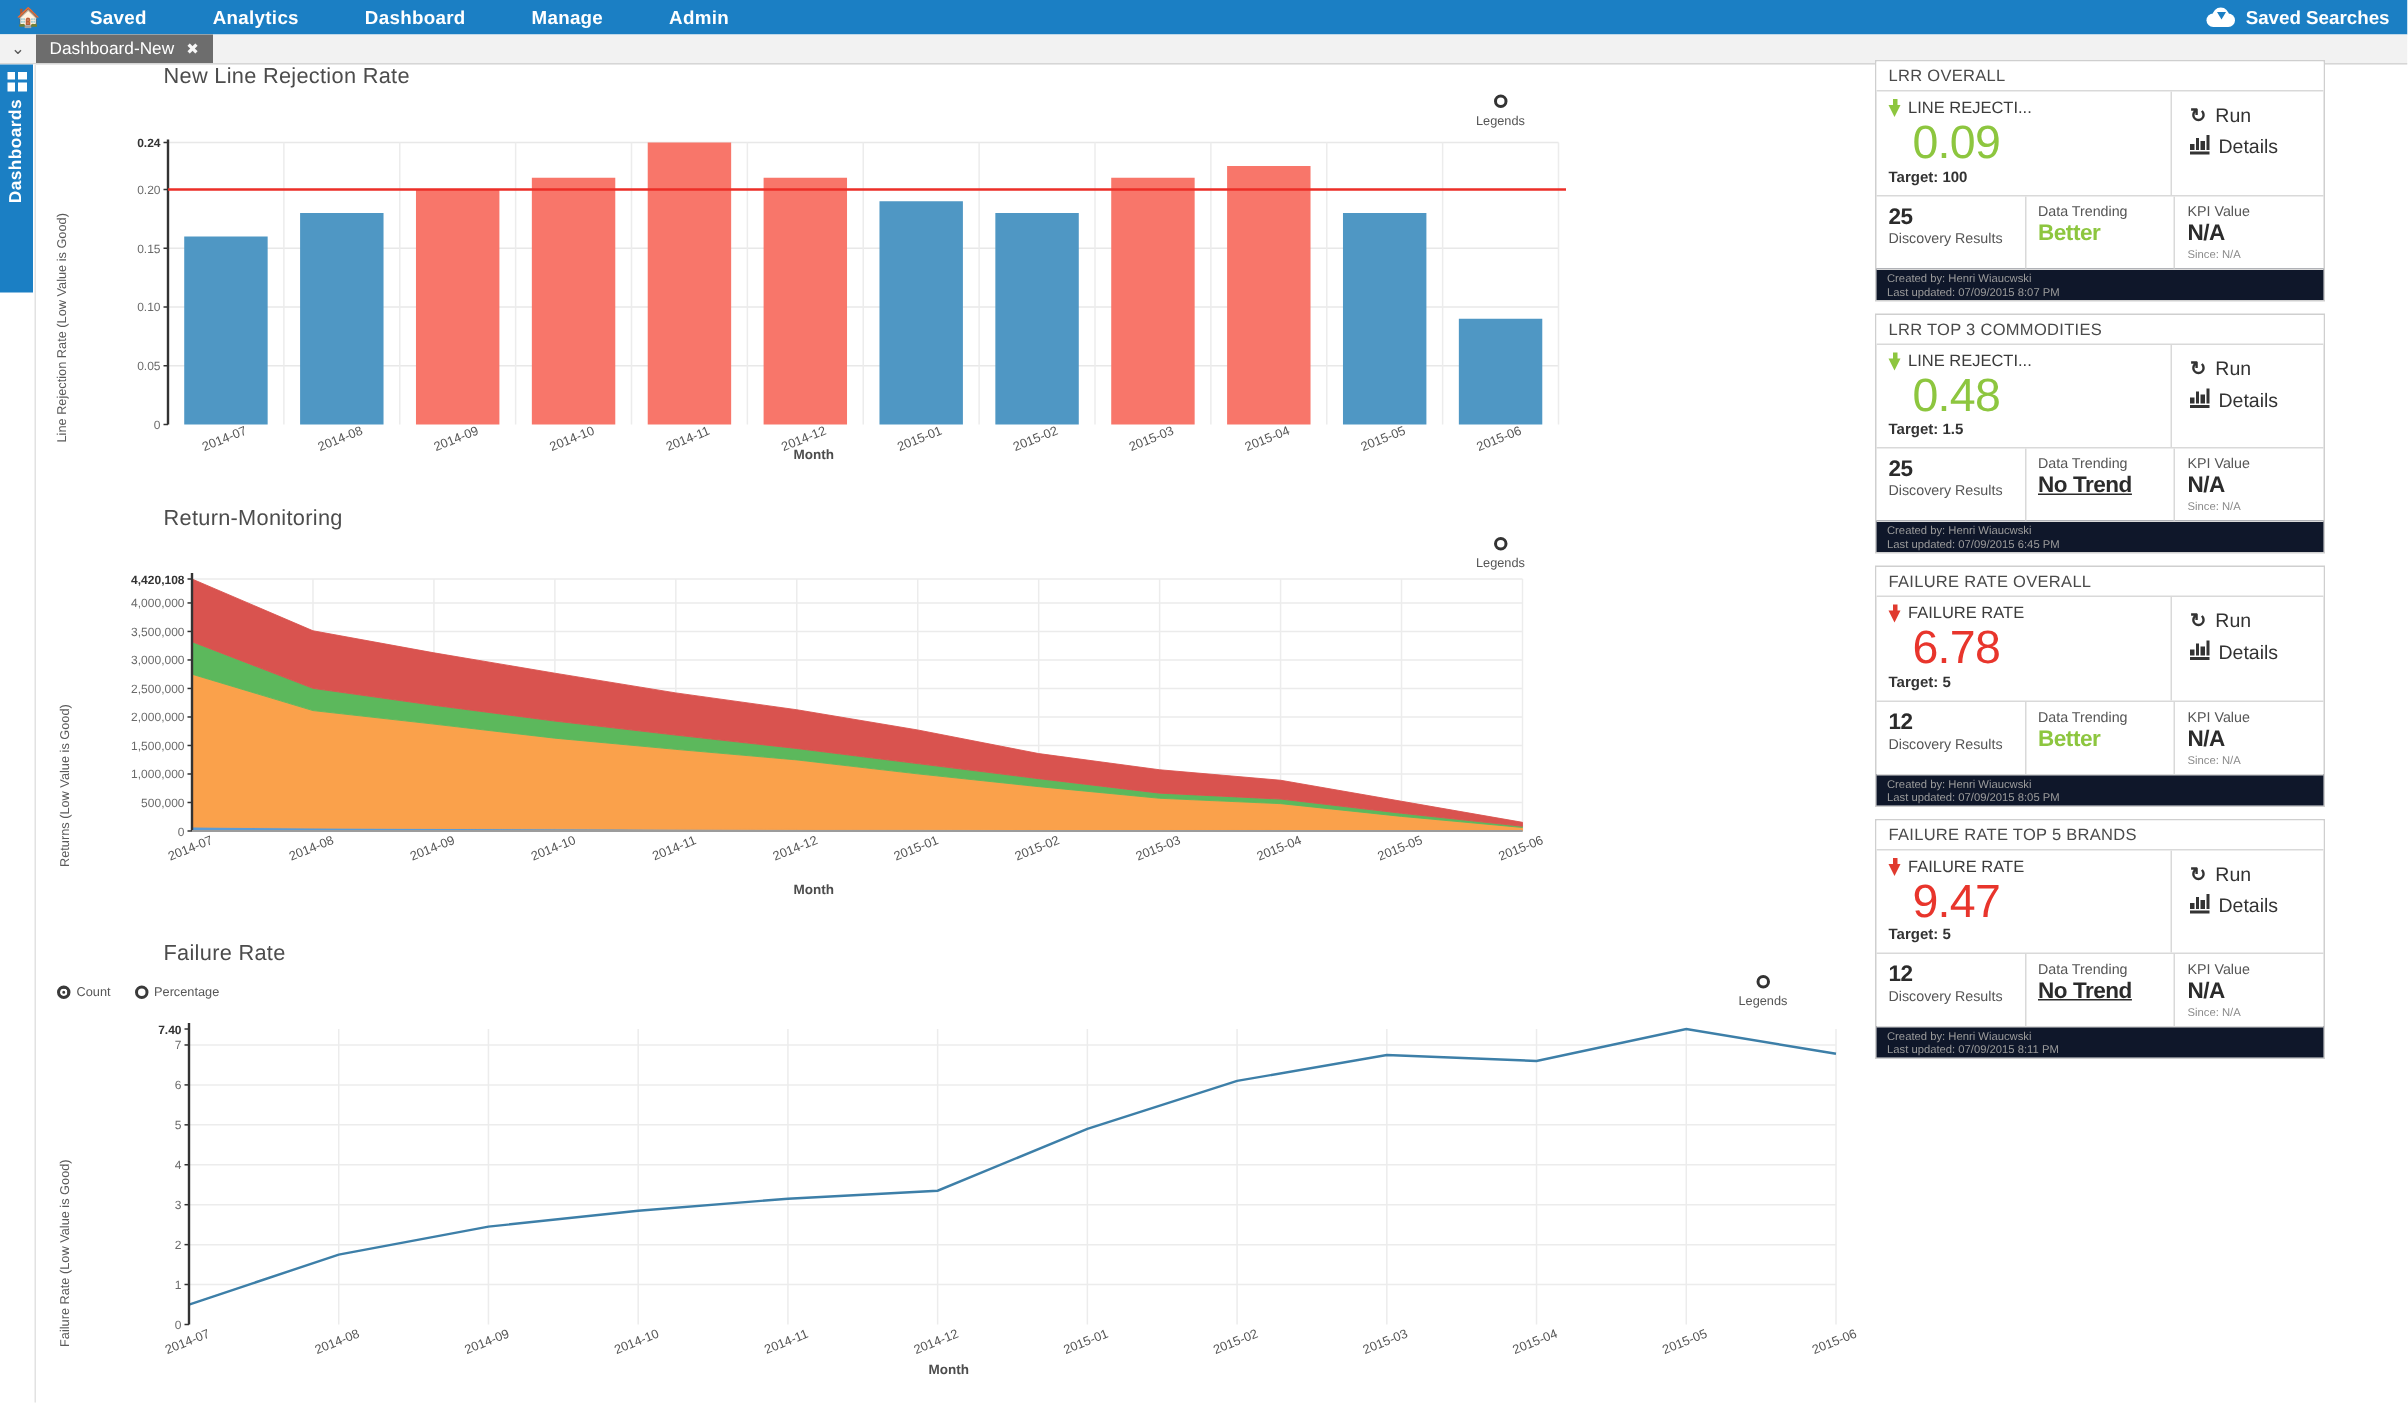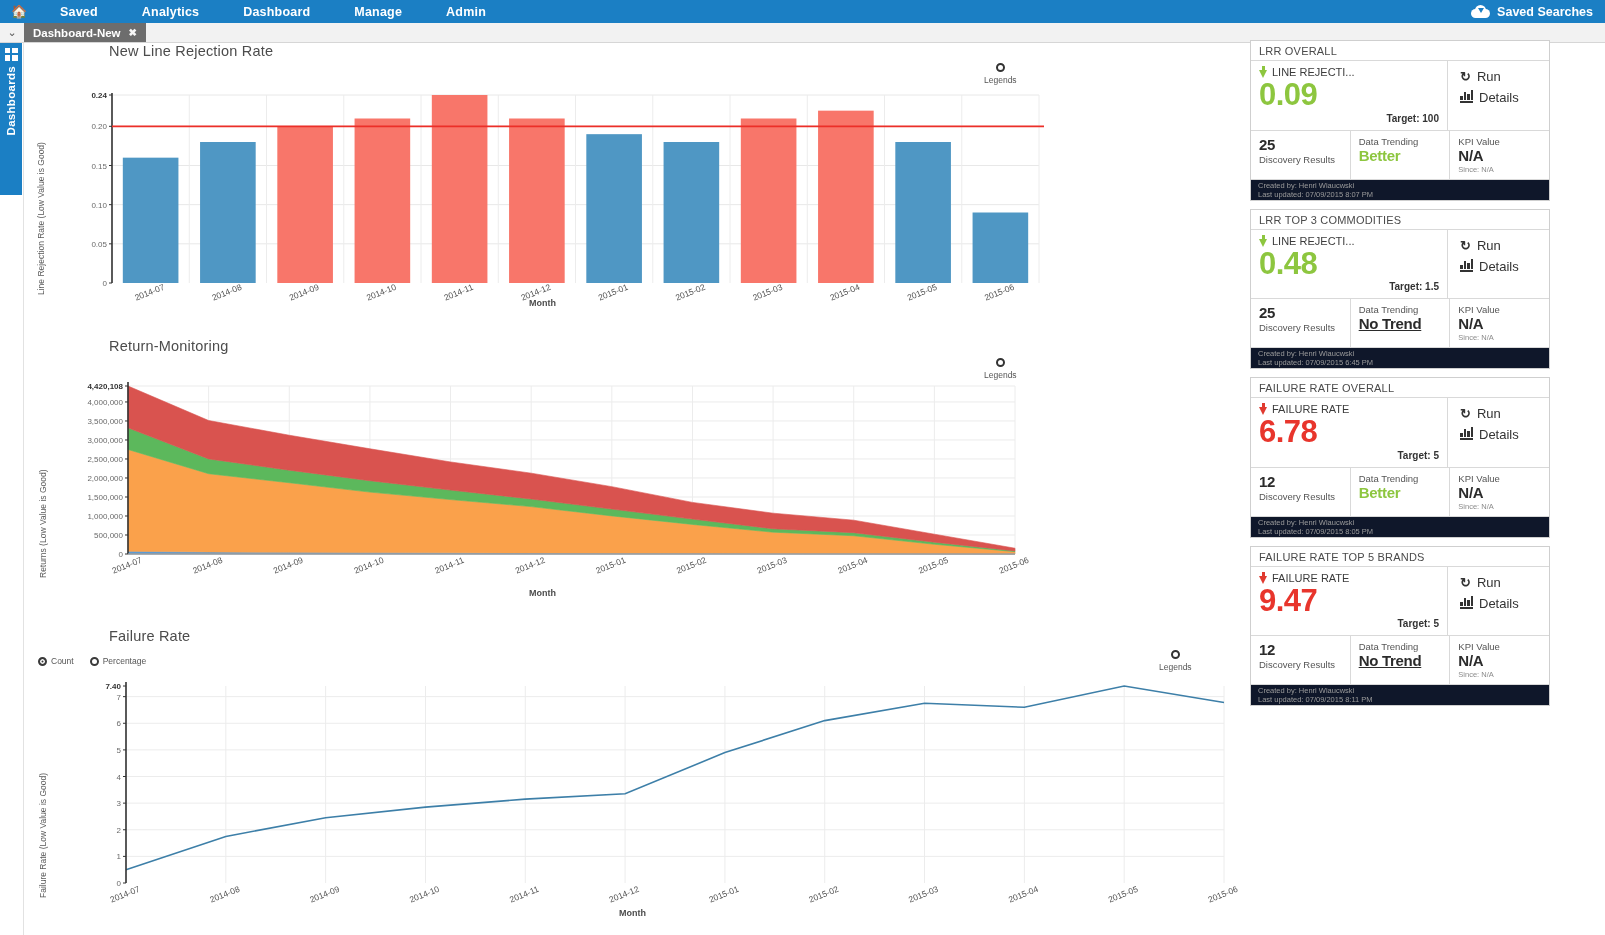--- a/index.html
+++ b/index.html
@@ -40,21 +40,21 @@
   
   #tabstrip {
     height:20px; background:#f2f2f2; border-bottom:1px solid #d6d6d6;
     display:flex; align-items:stretch; position:relative;
   }
   #tabstrip .chev {
     width:24px; display:flex; align-items:center; justify-content:center;
     color:#5b5b5b; font-size:11px; background:#f2f2f2;
   }
   .tab {
-    background:#6d6d6d; color:#fff; font-size:11.5px; font-weight:bold;
+    background:#6d6d6d; color:#fff; font-size:11.5px; font-weight:normal;
     display:flex; align-items:center; gap:8px; padding:0 9px;
   }
   .tab .x { font-size:10px; opacity:.95; }
 
   
   #leftrail {
     position:absolute; left:0; top:43px; width:24px; height:892px;
     background:#ffffff; border-right:1px solid #e2e2e2;
   }
   #dashtab {
@@ -112,22 +112,22 @@
   .kpi-head {
     padding:4px 8px 3px 8px; font-size:11px; color:#4a4a4a;
     border-bottom:1px solid #d9d9d9; letter-spacing:.2px; background:#fff;
   }
   .kpi-body { display:flex; border-bottom:1px solid #d9d9d9; }
   .kpi-left { flex:1; padding:5px 8px 6px 8px; }
   .kpi-metric { display:flex; align-items:flex-start; gap:5px; font-size:11px; color:#3b3b3b; }
   .arrow-dn { width:0;height:0;border-left:4.5px solid transparent;border-right:4.5px solid transparent; }
   .arrowstem { width:3px; height:5px; margin-bottom:-1px; }
   .arrwrap { display:flex; flex-direction:column; align-items:center; }
-  .kpi-val { font-size:31px; font-weight:bold; line-height:1.02; letter-spacing:-.5px; margin:1px 0 2px 0;}
-  .kpi-target { font-size:10px; font-weight:bold; color:#333;text-align:right; }
+  .kpi-val { font-size:31px; font-weight:normal; line-height:1.02; letter-spacing:-.5px; margin:1px 0 2px 16px;}
+  .kpi-target { font-size:10px; font-weight:bold; color:#333; }
   .kpi-actions {
     width:102px; border-left:1px solid #d9d9d9; padding:8px 0 8px 12px;
     display:flex; flex-direction:column; gap:6px;
   }
   .act { display:flex; align-items:center; gap:6px; font-size:13px; color:#333; }
   .kpi-foot { display:flex; }
   .kpi-cell { flex:1; padding:5px 8px 5px 8px; border-right:1px solid #d9d9d9; }
   .kpi-cell:last-child { border-right:none; }
   .kpi-big { font-size:15px; font-weight:bold; color:#2b2b2b; letter-spacing:-.3px; }
   .kpi-sub { font-size:9.5px; color:#555; margin-top:1px; }

